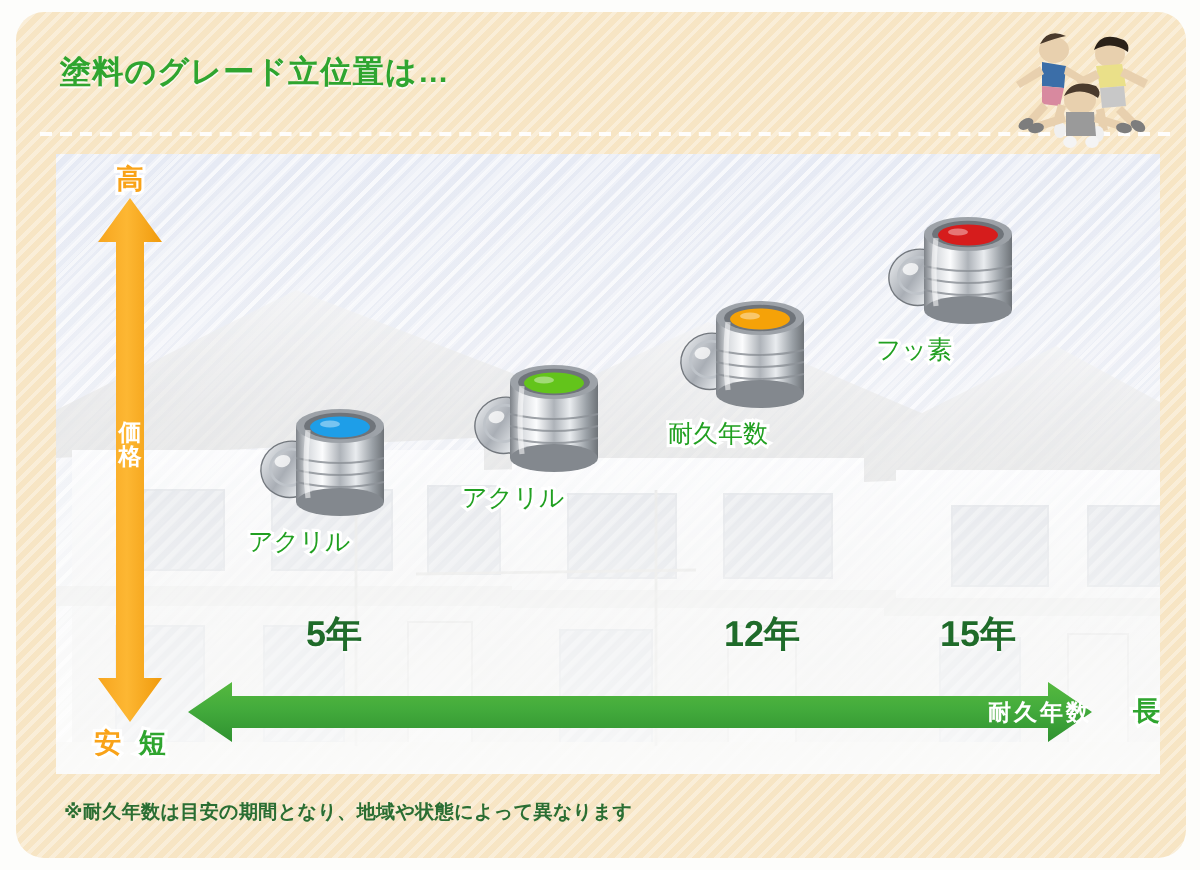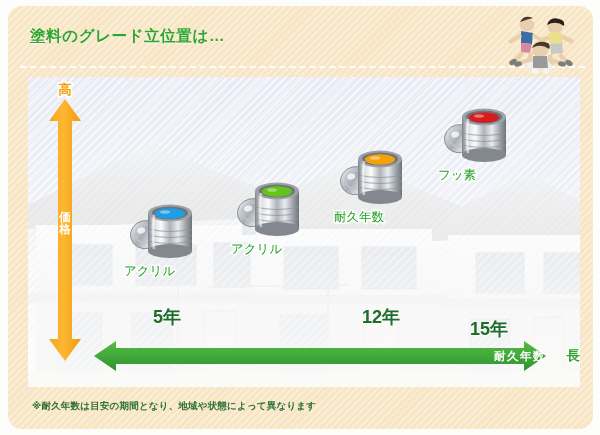--- a/index.html
+++ b/index.html
@@ -302,20 +302,24 @@
           </linearGradient>
         </defs>
         <polygon points="16,0 32,22 23,22 23,240 32,240 16,262 0,240 9,240 9,22 0,22" fill="url(#og)"></polygon>
       </svg>
 
       <div id="price-axis-text">
         <span>価</span>
         <span>格</span>
       </div>
 
+      <div id="label-cheap-short">
+        <span id="label-cheap" class="outline-text">安</span>
+        <span id="label-short" class="outline-text">短</span>
+      </div>
     </div>
 
     <div class="grade-item" style="left:96px; top:116px;">
       <div class="can-wrap">
         <svg viewBox="0 0 86 74" width="86" height="74">
           <defs>
             <linearGradient id="steel1" x1="0" y1="0" x2="1" y2="0">
               <stop offset="0" stop-color="#7d8288"></stop>
                 <stop offset="0.13" stop-color="#d7dade"></stop>
               <stop offset="0.3" stop-color="#fbfcfd"></stop>
@@ -426,21 +430,21 @@
             <path d="M24 36 q22 5 44 0"></path>
               <path d="M24 42 q22 5 44 0"></path>
               <path d="M24 48 q22 5 44 0"></path>
           </g>
           <ellipse cx="46" cy="58" rx="22" ry="7" fill="#83888e"></ellipse>
           <path d="M30 22 q-2 18 0 34" stroke="#ffffff" stroke-width="2.6" opacity="0.55" fill="none"></path>
         </svg>
       </div>
       <div class="grade-label outline-text" style="top:70px;">フッ素</div>
     </div>
-    <div class="years-label" style="left:418px; top:240px;">15年</div>
+    <div class="years-label" style="left:418px; top:228px;">15年</div>
 
     <div id="durability-axis">
       <svg id="arrow-durability" viewBox="0 0 452 30" preserveAspectRatio="none">
         <defs>
           <linearGradient id="gg" x1="0" y1="0" x2="0" y2="1">
             <stop offset="0" stop-color="#56b93f"></stop>
             <stop offset="0.45" stop-color="#43ab3c"></stop>
             <stop offset="1" stop-color="#2f9130"></stop>
           </linearGradient>
         </defs>

